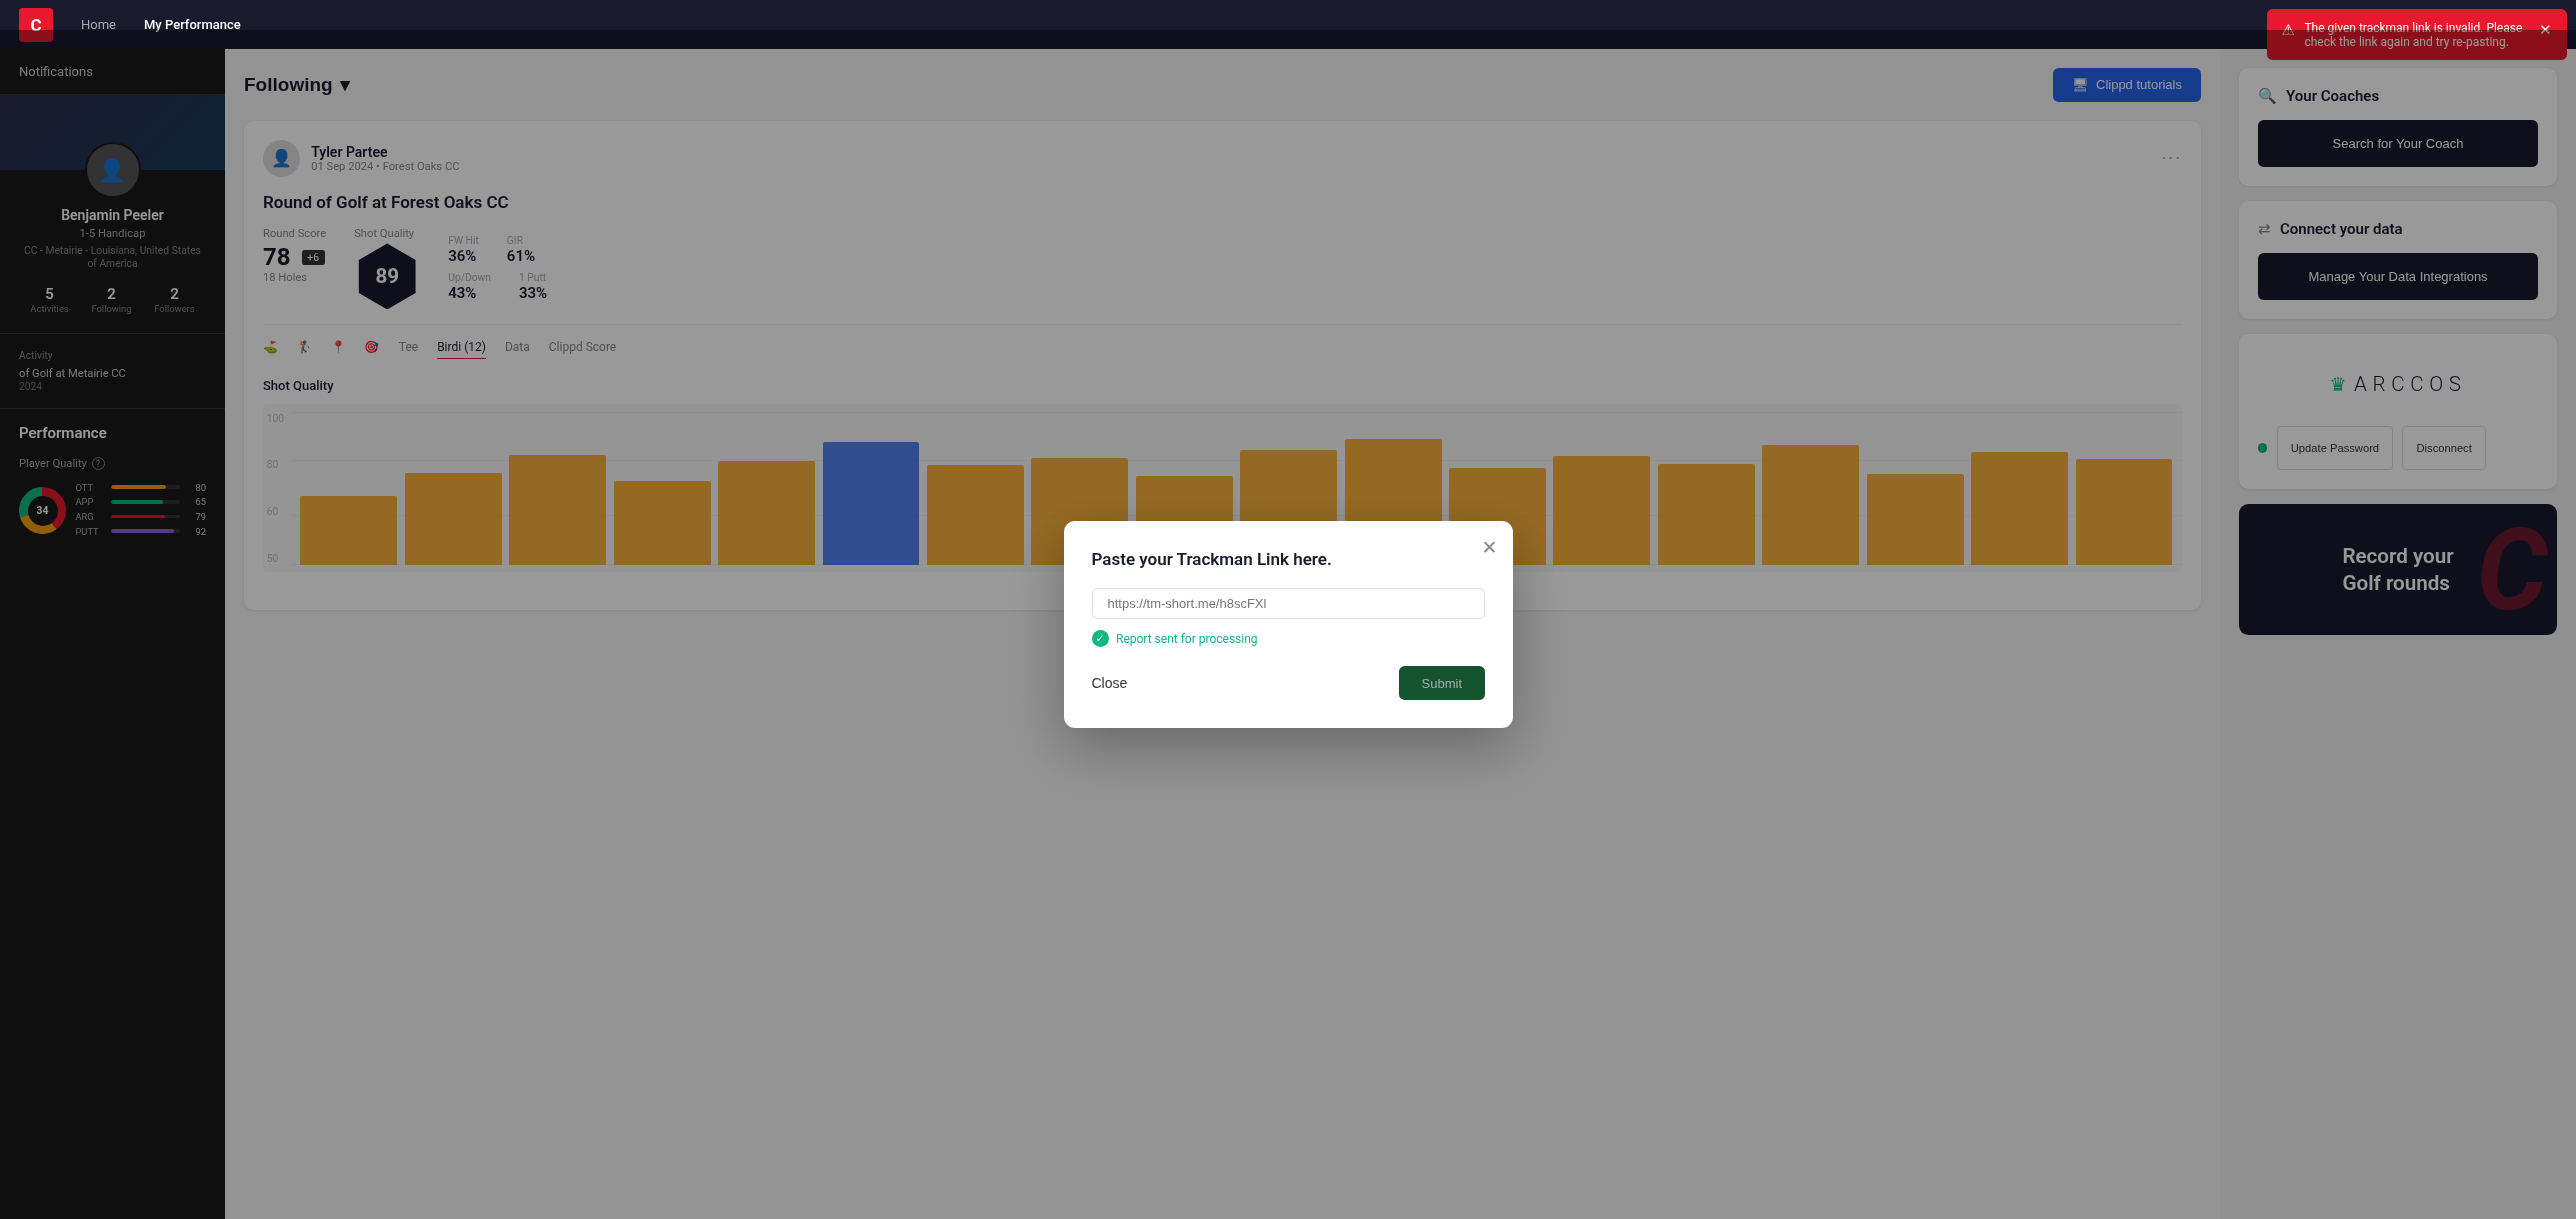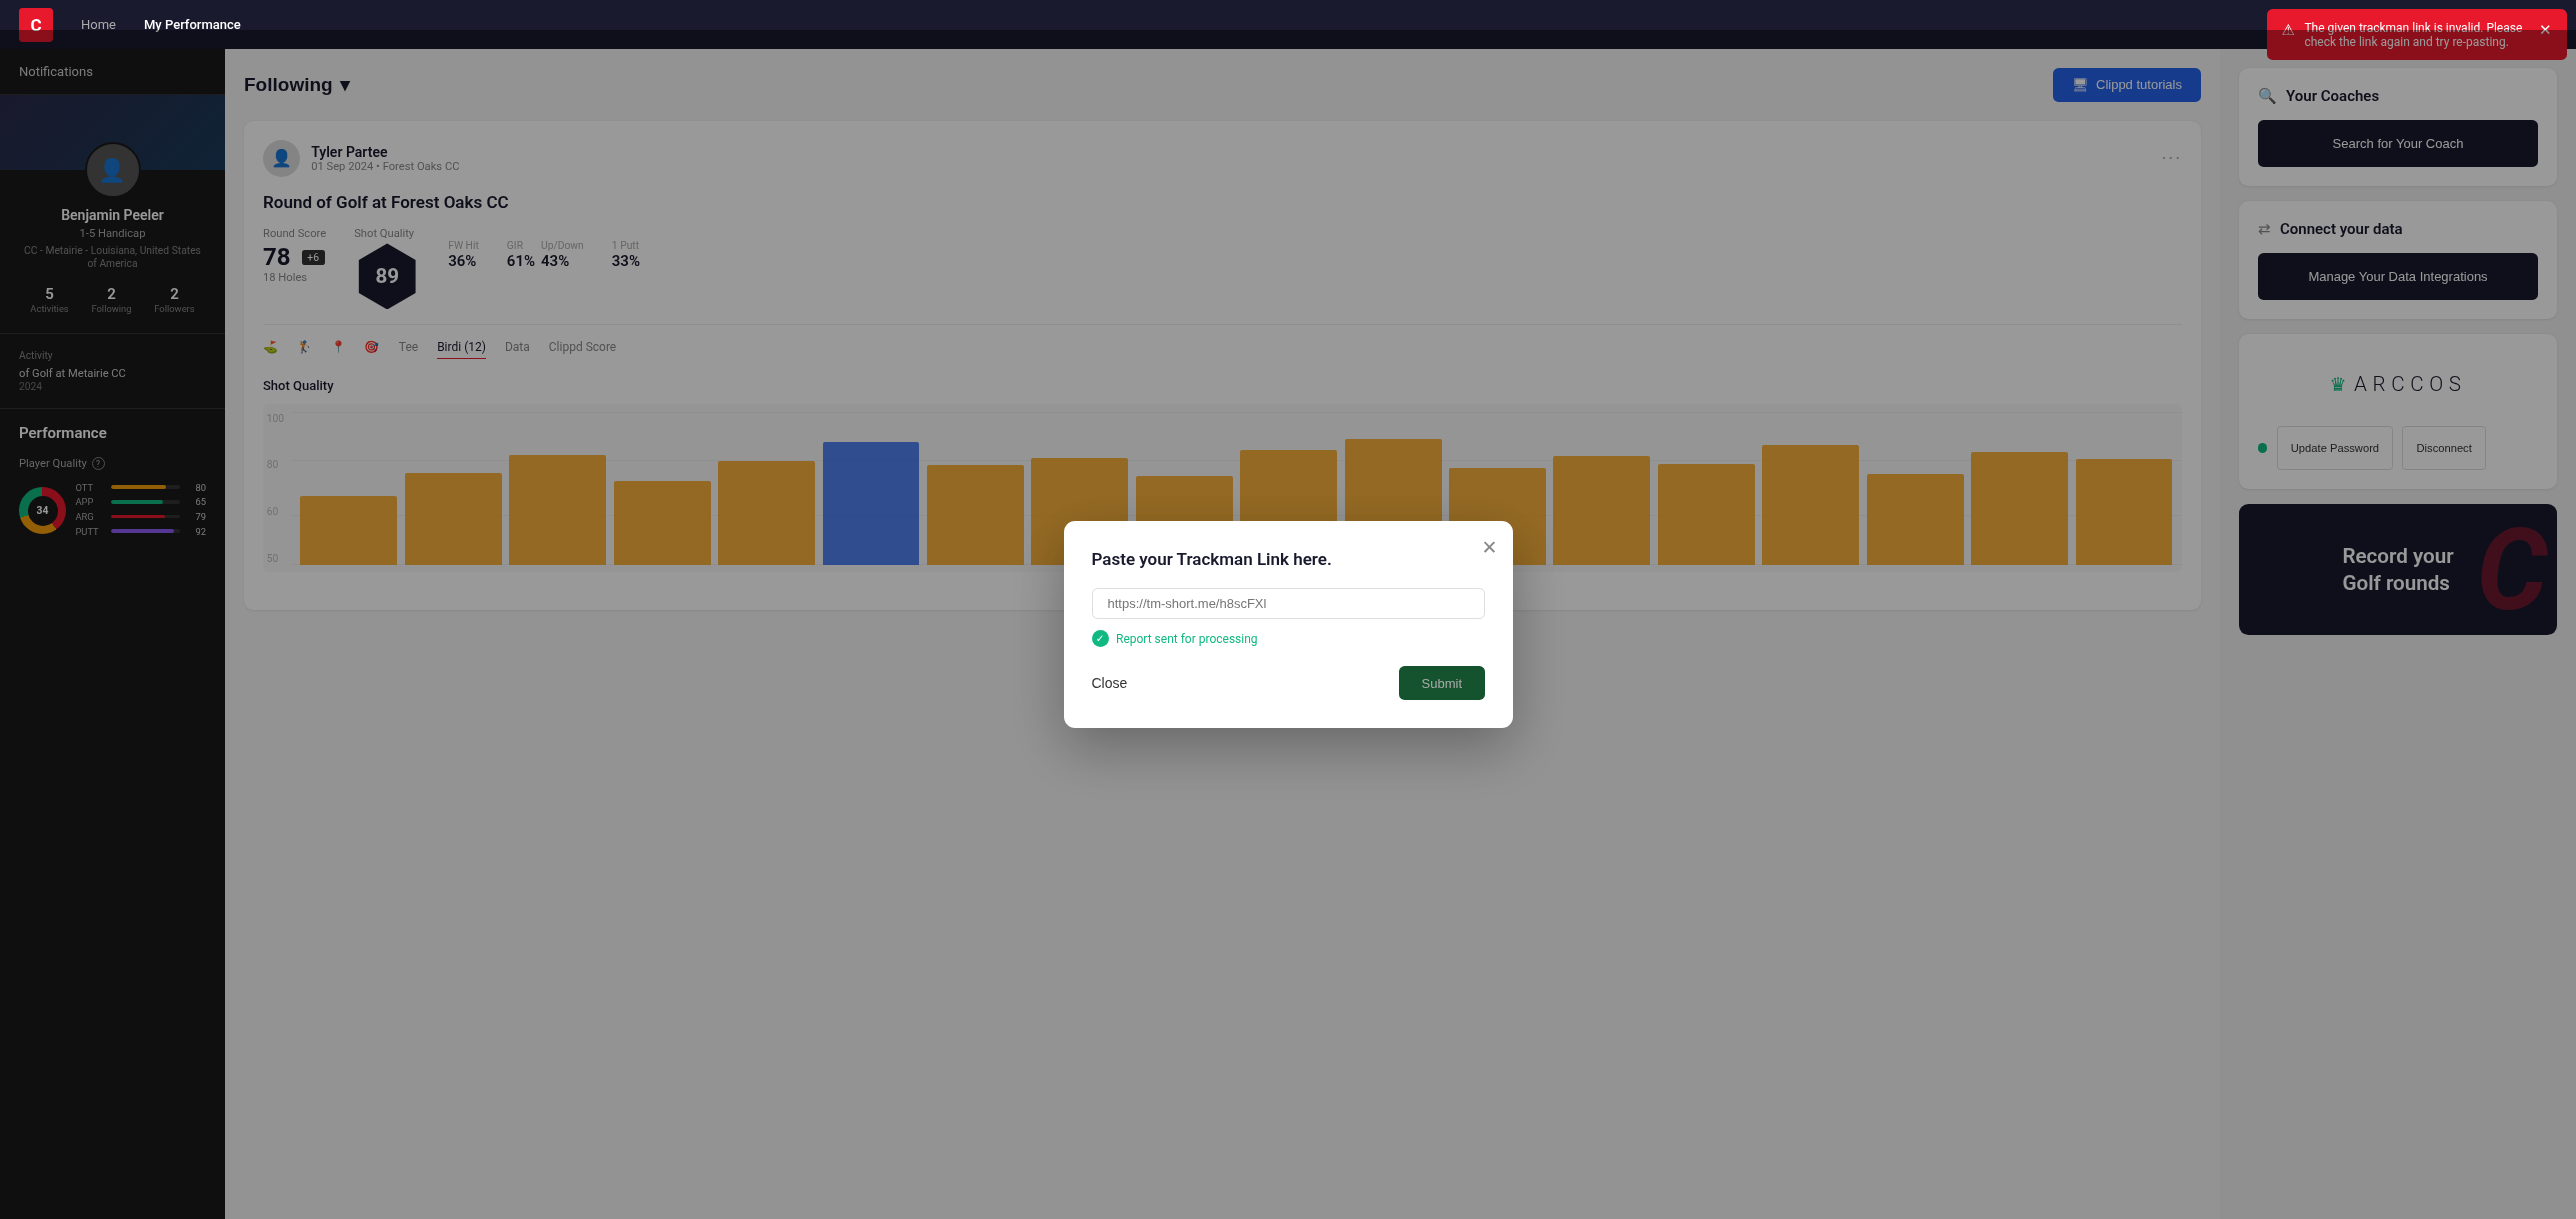--- a/index.html
+++ b/index.html
@@ -784,21 +784,21 @@
           <div class="feed-stat-sub">18 Holes</div>
         </div>
 
         <div class="feed-stat-block">
           <div class="feed-stat-label">Shot Quality</div>
           <div class="hexagon-score">
             <span>89</span>
           </div>
         </div>
 
-        <div class="feed-meta-row" style="display:flex; flex-direction: row; gap: 6px; justify-content: center; margin-top: 12px;">
+        <div class="feed-meta-row" style="display:flex; flex-direction: column; gap: 6px; justify-content: center;">
           <div style="display:flex; gap:28px;">
             <div class="feed-meta-item">
               <div class="feed-meta-label">FW Hit</div>
               <div class="feed-meta-value">36%</div>
             </div>
             <div class="feed-meta-item">
               <div class="feed-meta-label">GIR</div>
               <div class="feed-meta-value">61%</div>
             </div>
           </div>

